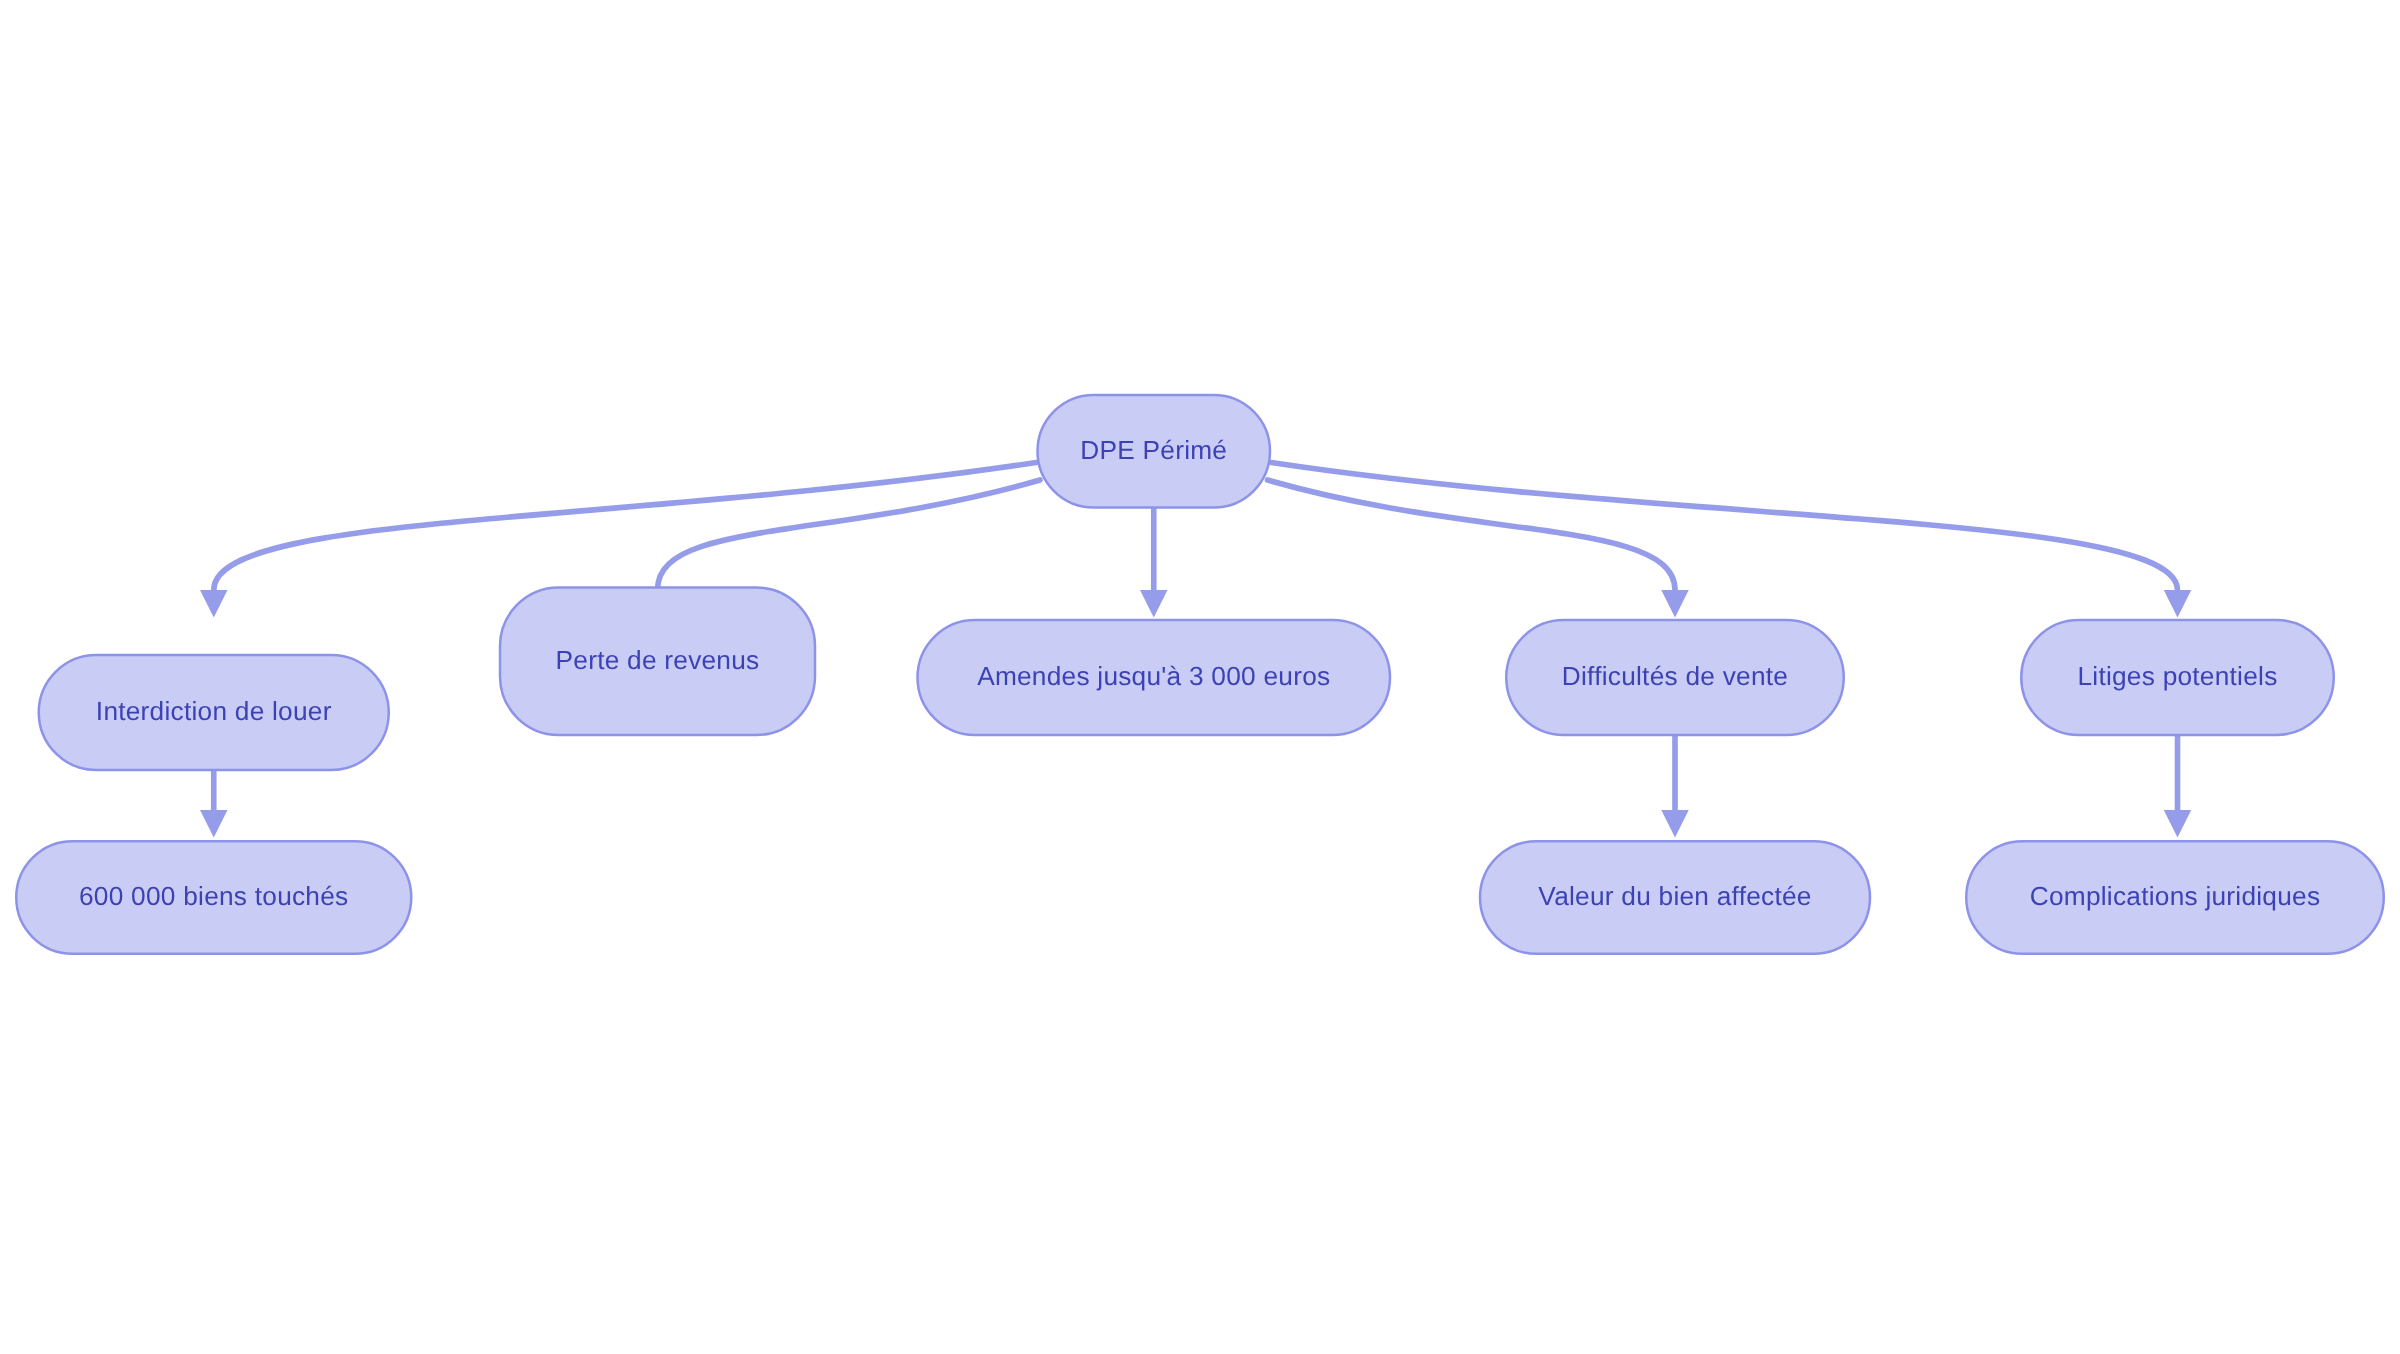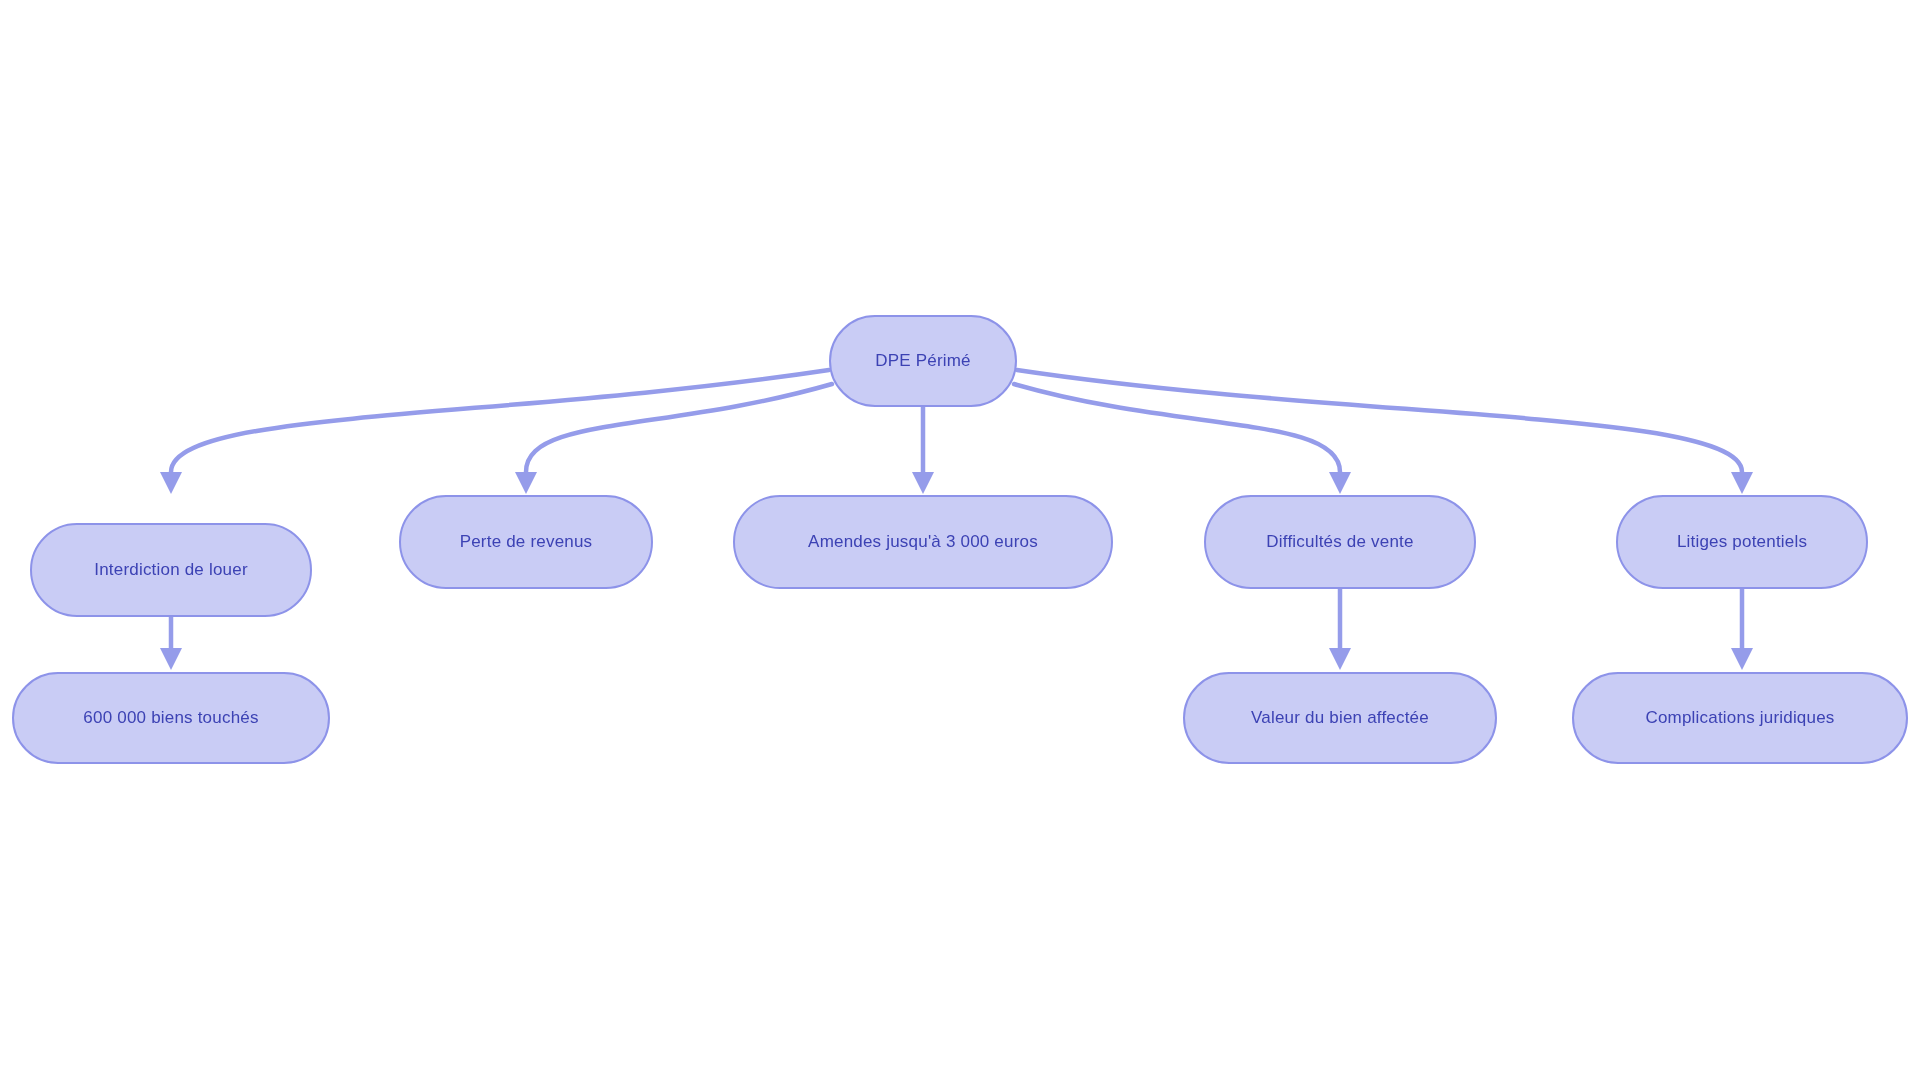--- a/index.html
+++ b/index.html
@@ -25,21 +25,21 @@
   .node {
     position: absolute;
     box-sizing: border-box;
     display: flex;
     align-items: center;
     justify-content: center;
     border-radius: 48px;
     border: 2px solid var(--node-border);
     background: var(--node-fill);
     color: var(--node-text);
-    font-size: 17px;
+    font-size: 21px;
     letter-spacing: 0.2px;
     white-space: nowrap;
     text-align: center;
   }
   .node span {
     display: inline-block;
     padding: 0 12px;
   }
 </style>
 </head>
@@ -64,21 +64,21 @@
       <path d="M 1742 589 L 1742 651" fill="none" stroke="#959cea" stroke-width="4.5" stroke-linecap="round"></path>
       <polygon points="1731,648 1753,648 1742,670" fill="#959cea"></polygon>
     </svg>
 
 <div class="node" style="left: 829px; top: 315px; width: 188px; height: 92px;">
       <span>DPE Périmé</span>
     </div>
     <div class="node" style="left: 30px; top: 523px; width: 282px; height: 94px;">
       <span>Interdiction de louer</span>
     </div>
-    <div class="node" style="left: 399px; top: 495px; width: 254px; height: 94px;">
+    <div class="node" style="left: 399px; top: 469px; width: 254px; height: 120px;">
       <span>Perte de revenus</span>
     </div>
     <div class="node" style="left: 733px; top: 495px; width: 380px; height: 94px;">
       <span>Amendes jusqu'à 3 000 euros</span>
     </div>
     <div class="node" style="left: 1616px; top: 495px; width: 252px; height: 94px;">
       <span>Litiges potentiels</span>
     </div>
     <div class="node" style="left: 1204px; top: 495px; width: 272px; height: 94px;">
       <span>Difficultés de vente</span>

